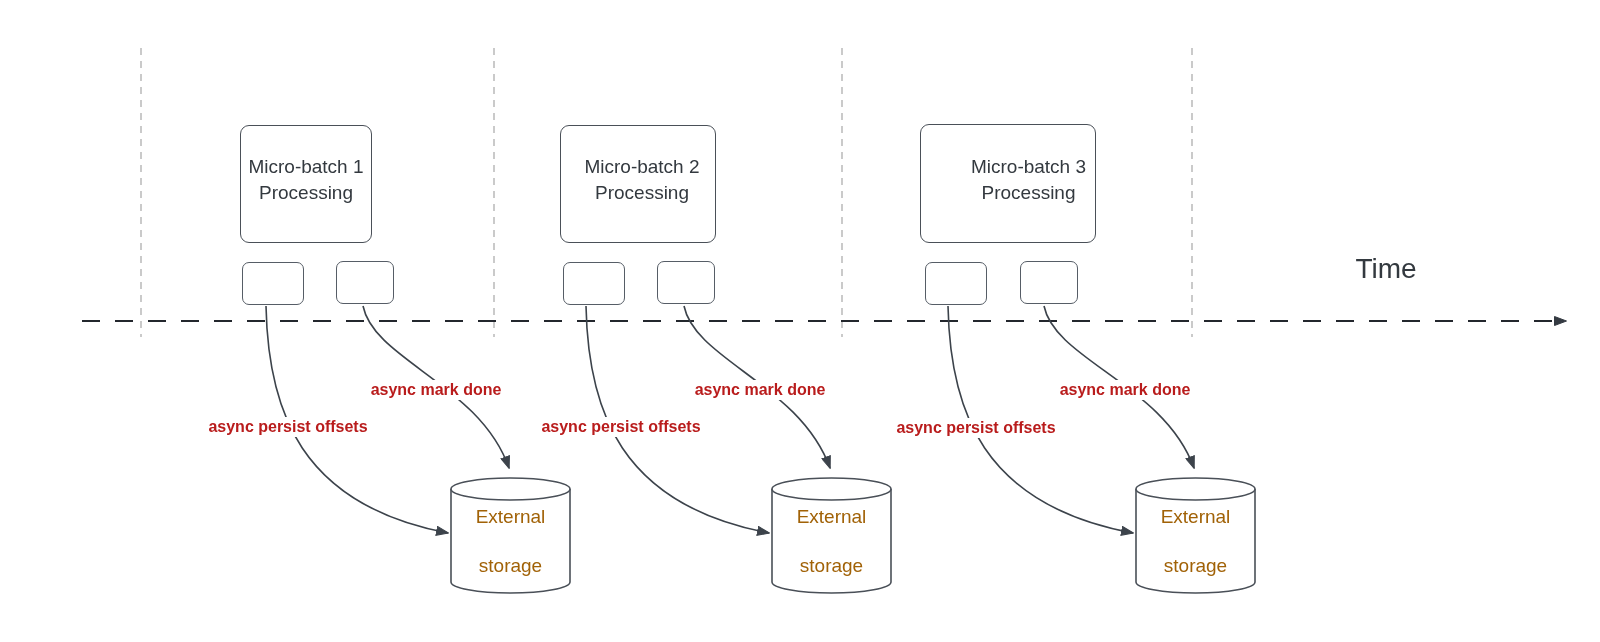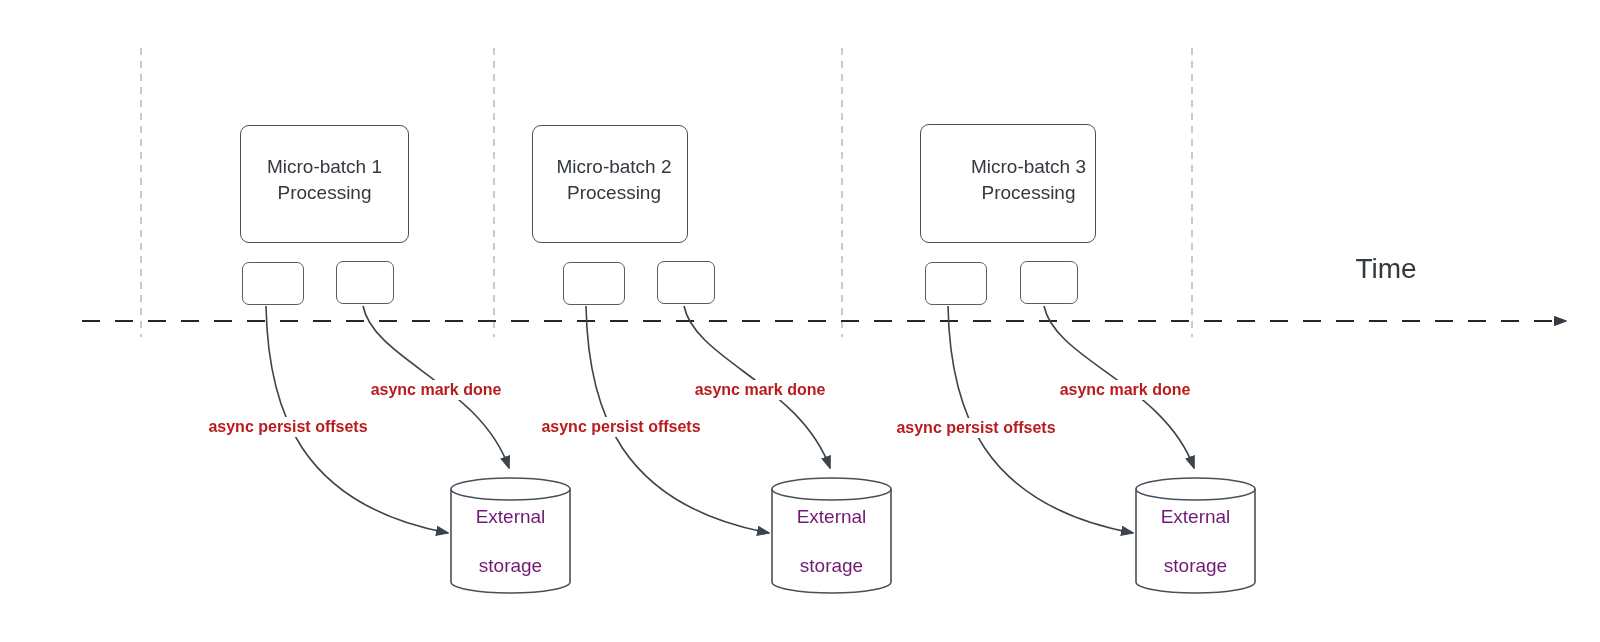--- a/index.html
+++ b/index.html
@@ -45,21 +45,21 @@
   }
   .cyl-text {
     position: absolute;
     display: flex;
     flex-direction: column;
     align-items: center;
     justify-content: center;
     padding-top: 12px;
     box-sizing: border-box;
     text-align: center;
-    color: #701a75;
+    color: #a16207;
     font-size: 19px;
     line-height: 26px;
     pointer-events: none;
     gap: 23px;
   }
   .arrow-label {
     position: absolute;
     transform: translate(-50%, -50%);
     background: #ffffff;
     padding: 1px 4px;
@@ -116,34 +116,34 @@
     <path d="M266,306 C268,410 300,505 448,533" stroke="#3c434b" stroke-width="1.6" fill="none" marker-end="url(#ah-arrow)"></path>
     <path d="M363,306 C374,360 480,385 509,468" stroke="#3c434b" stroke-width="1.6" fill="none" marker-end="url(#ah-arrow)"></path>
 
     <path d="M586,306 C588,410 620,505 769,533" stroke="#3c434b" stroke-width="1.6" fill="none" marker-end="url(#ah-arrow)"></path>
     <path d="M684,306 C695,360 800,385 830,468" stroke="#3c434b" stroke-width="1.6" fill="none" marker-end="url(#ah-arrow)"></path>
 
     <path d="M948,306 C950,410 982,505 1133,533" stroke="#3c434b" stroke-width="1.6" fill="none" marker-end="url(#ah-arrow)"></path>
     <path d="M1044,306 C1055,360 1164,385 1194,468" stroke="#3c434b" stroke-width="1.6" fill="none" marker-end="url(#ah-arrow)"></path>
   </svg>
 
-  <div class="main-box" style="left:240px; top:125px; width:169px; height:118px;">
+  <div class="main-box" style="left:240px; top:125px; width:132px; height:118px;">
     <span>Micro-batch 1</span>
     <span>Processing</span>
   </div>
   <div class="small-box" style="left:242px; top:262px; width:62px; height:43px;"></div>
   <div class="small-box" style="left:336px; top:261px; width:58px; height:43px;"></div>
   <div class="arrow-label" style="left:288px; top:427px;">async persist offsets</div>
   <div class="arrow-label" style="left:436px; top:390px;">async mark done</div>
   <div class="cyl-text" style="left:451px; top:478px; width:119px; height:115px;">
     <span>External</span>
     <span>storage</span>
   </div>
 
-  <div class="main-box" style="left:532px; top:125px; width:156px; height:118px;padding-left:8px;">
+  <div class="main-box" style="left:560px; top:125px; width:156px; height:118px;padding-left:8px;">
     <span>Micro-batch 2</span>
     <span>Processing</span>
   </div>
   <div class="small-box" style="left:563px; top:262px; width:62px; height:43px;"></div>
   <div class="small-box" style="left:657px; top:261px; width:58px; height:43px;"></div>
   <div class="arrow-label" style="left:621px; top:427px;">async persist offsets</div>
   <div class="arrow-label" style="left:760px; top:390px;">async mark done</div>
   <div class="cyl-text" style="left:772px; top:478px; width:119px; height:115px;">
     <span>External</span>
     <span>storage</span>

